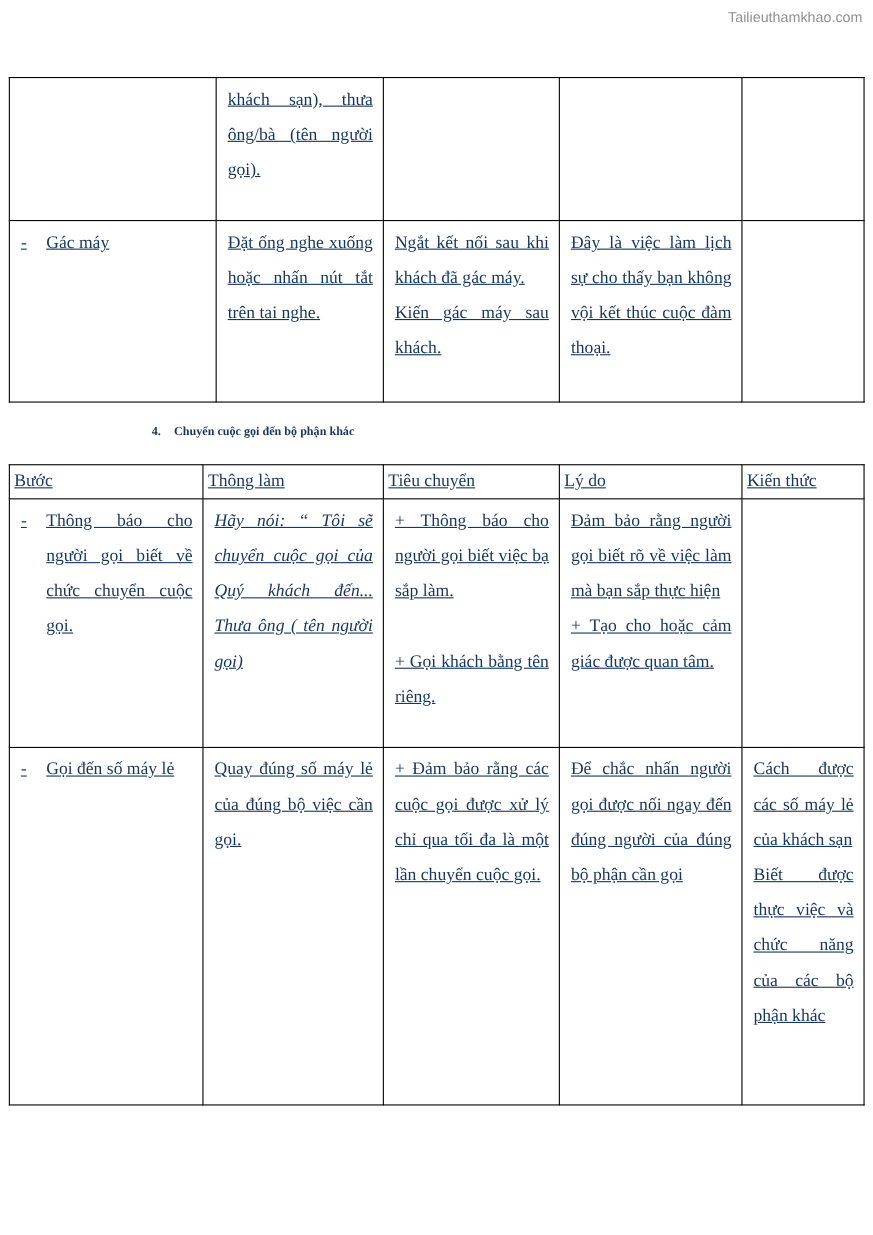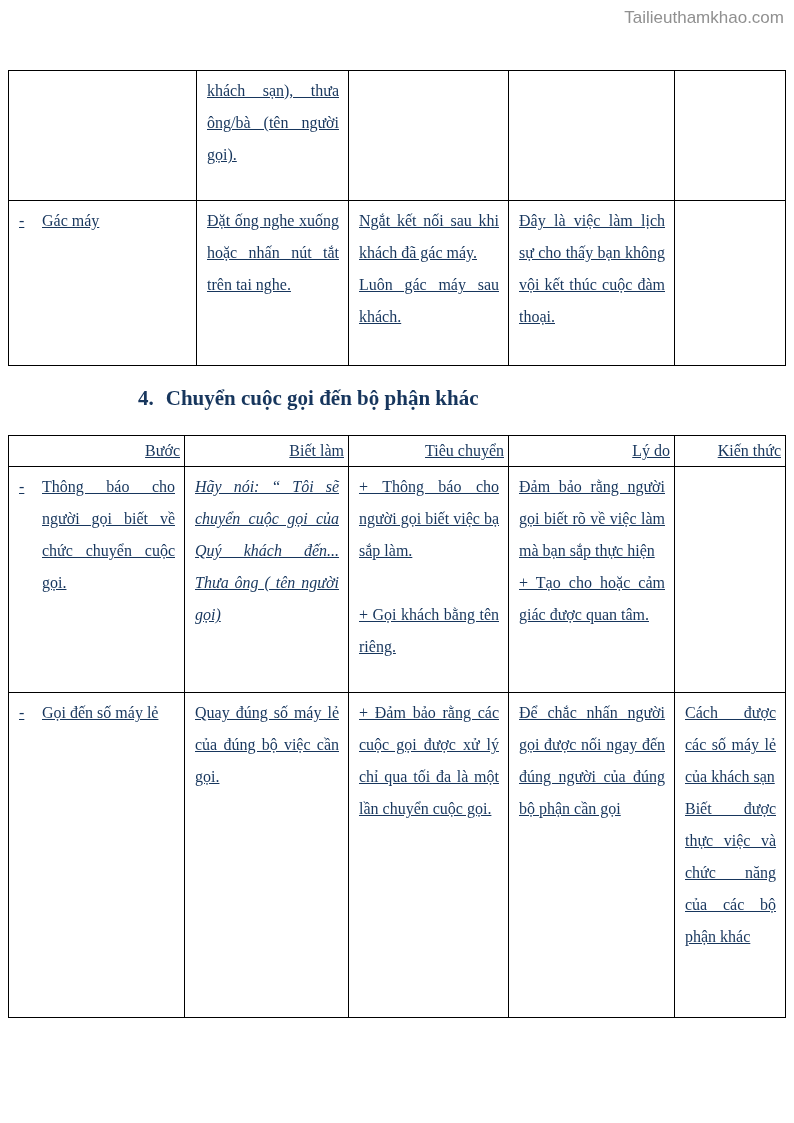--- a/index.html
+++ b/index.html
@@ -12,21 +12,21 @@
     font-family: "Liberation Serif", "DejaVu Serif", serif;
     color: #17365d;
     font-size: 16px;
     overflow: hidden;
   }
   .watermark {
     position: absolute;
     top: 8px;
     right: 10px;
     font-family: "Liberation Sans", "DejaVu Sans", sans-serif;
-    font-size: 17px;
+    font-size: 13px;
     color: #909090;
   }
   table.tbl {
     border-collapse: collapse;
     table-layout: fixed;
     margin-left: 8px;
     width: 777px;
     text-decoration: underline;
   }
   table.t1 { margin-top: 70px; }
@@ -36,35 +36,35 @@
     padding: 4px 9px 4px 10px;
     line-height: 32px;
     overflow: hidden;
   }
   .t1 tr.ra  { height: 130px; }
   .t1 tr.rb  { height: 165px; }
   .t2 tr.hdr { height: 31px; }
   .t2 tr.r1  { height: 226px; }
   .t2 tr.r2  { height: 325px; }
   .t2 tr.hdr td {
-    text-align: right;
+    text-align: left;
     vertical-align: middle;
     line-height: 20px;
     padding: 2px 4px;
   }
   .para { text-align: justify; }
   .gap-above { margin-top: 32px; }
   .hang { display: flex; }
   .dash { flex: 0 0 23px; width: 23px; }
   .hang-text { flex: 1 1 auto; text-align: justify; }
   .italic { font-style: italic; }
   .heading {
     margin: 20px 0 24px 138px;
     font-weight: bold;
-    font-size: 21px;
+    font-size: 11px;
   }
   .heading .num { margin-right: 12px; }
 </style>
 </head>
 <body>
 
 <div class="page">
 
   <div class="watermark">Tailieuthamkhao.com</div>
 
@@ -91,21 +91,21 @@
         <div class="hang">
           <span class="dash">-</span>
           <span class="hang-text">Gác máy</span>
         </div>
       </td>
       <td>
         <div class="para">Đặt ống nghe xuống hoặc nhấn nút tắt trên tai nghe.</div>
       </td>
       <td>
         <div class="para">Ngắt kết nối sau khi khách đã gác máy.</div>
-        <div class="para">Luôn gác máy sau khách.</div>
+        <div class="para">Kiến gác máy sau khách.</div>
       </td>
       <td>
         <div class="para">Đây là việc làm lịch sự cho thấy bạn không vội kết thúc cuộc đàm thoại.</div>
       </td>
       <td></td>
     </tr>
   </tbody>
     </table>
 
   <div class="heading">
@@ -116,21 +116,21 @@
     <colgroup>
       <col style="width:176px">
         <col style="width:164px">
         <col style="width:160px">
         <col style="width:166px">
         <col style="width:111px">
     </colgroup>
     <tbody>
         <tr class="hdr">
       <td>Bước</td>
-      <td>Biết làm</td>
+      <td>Thông làm</td>
       <td>Tiêu chuyển</td>
       <td>Lý do</td>
       <td>Kiến thức</td>
     </tr>
     <tr class="r1">
       <td>
         <div class="hang">
           <span class="dash">-</span>
           <span class="hang-text">Thông báo cho người gọi biết về chức chuyển cuộc gọi.</span>
         </div>

